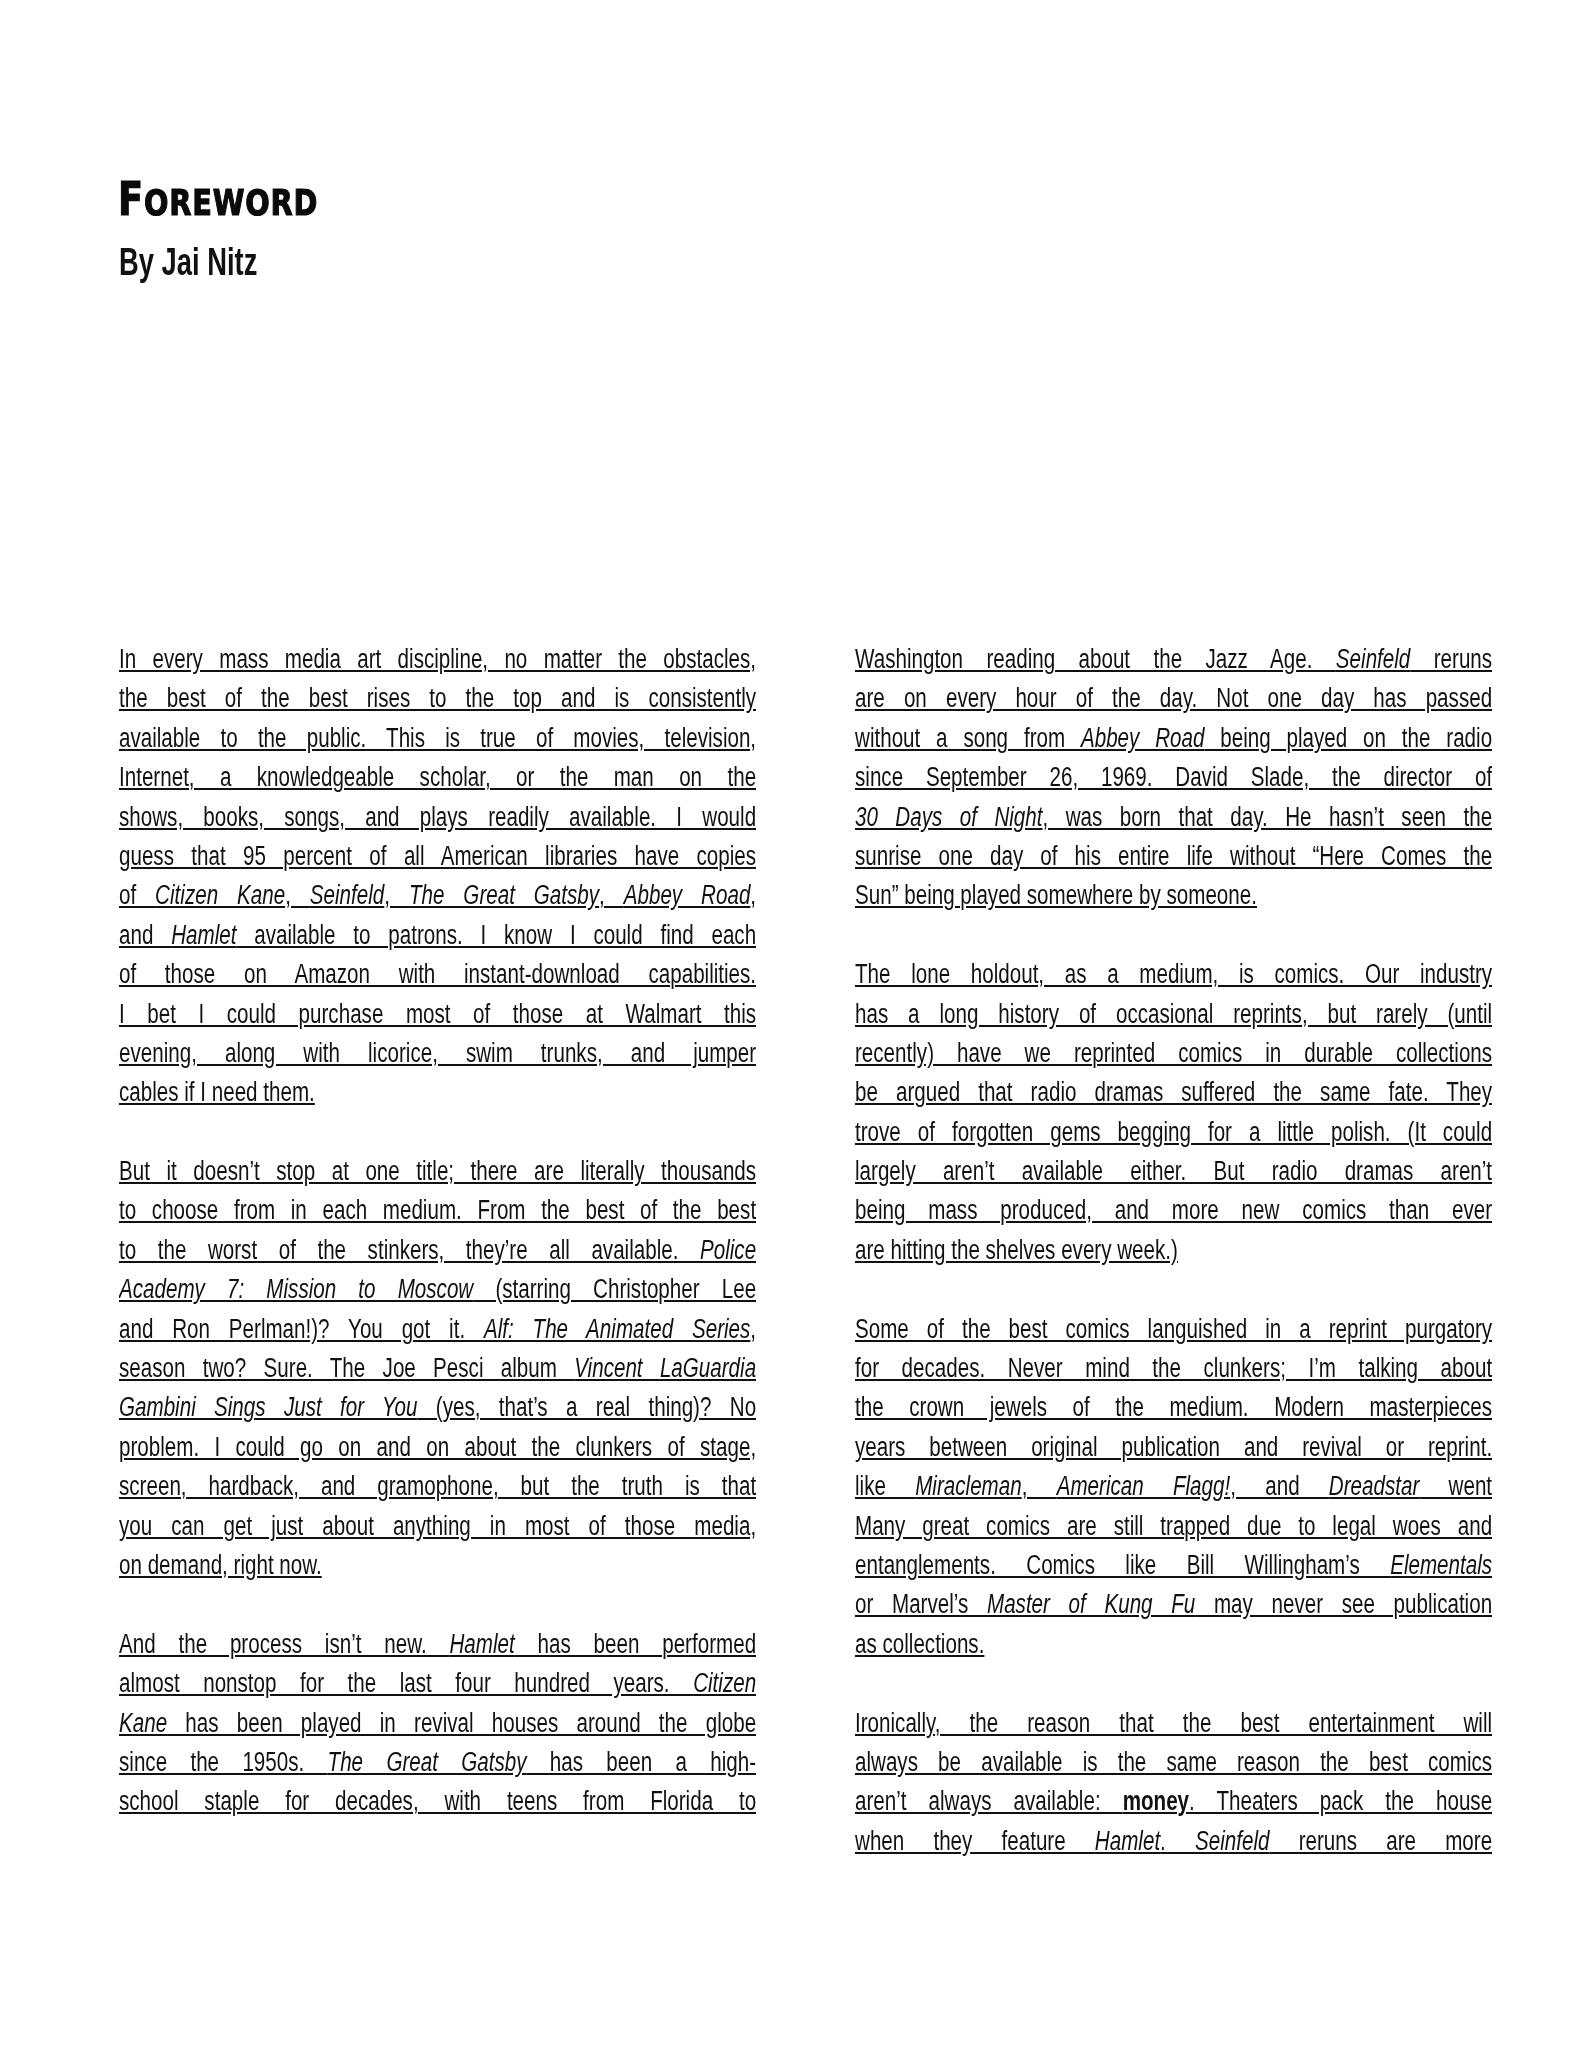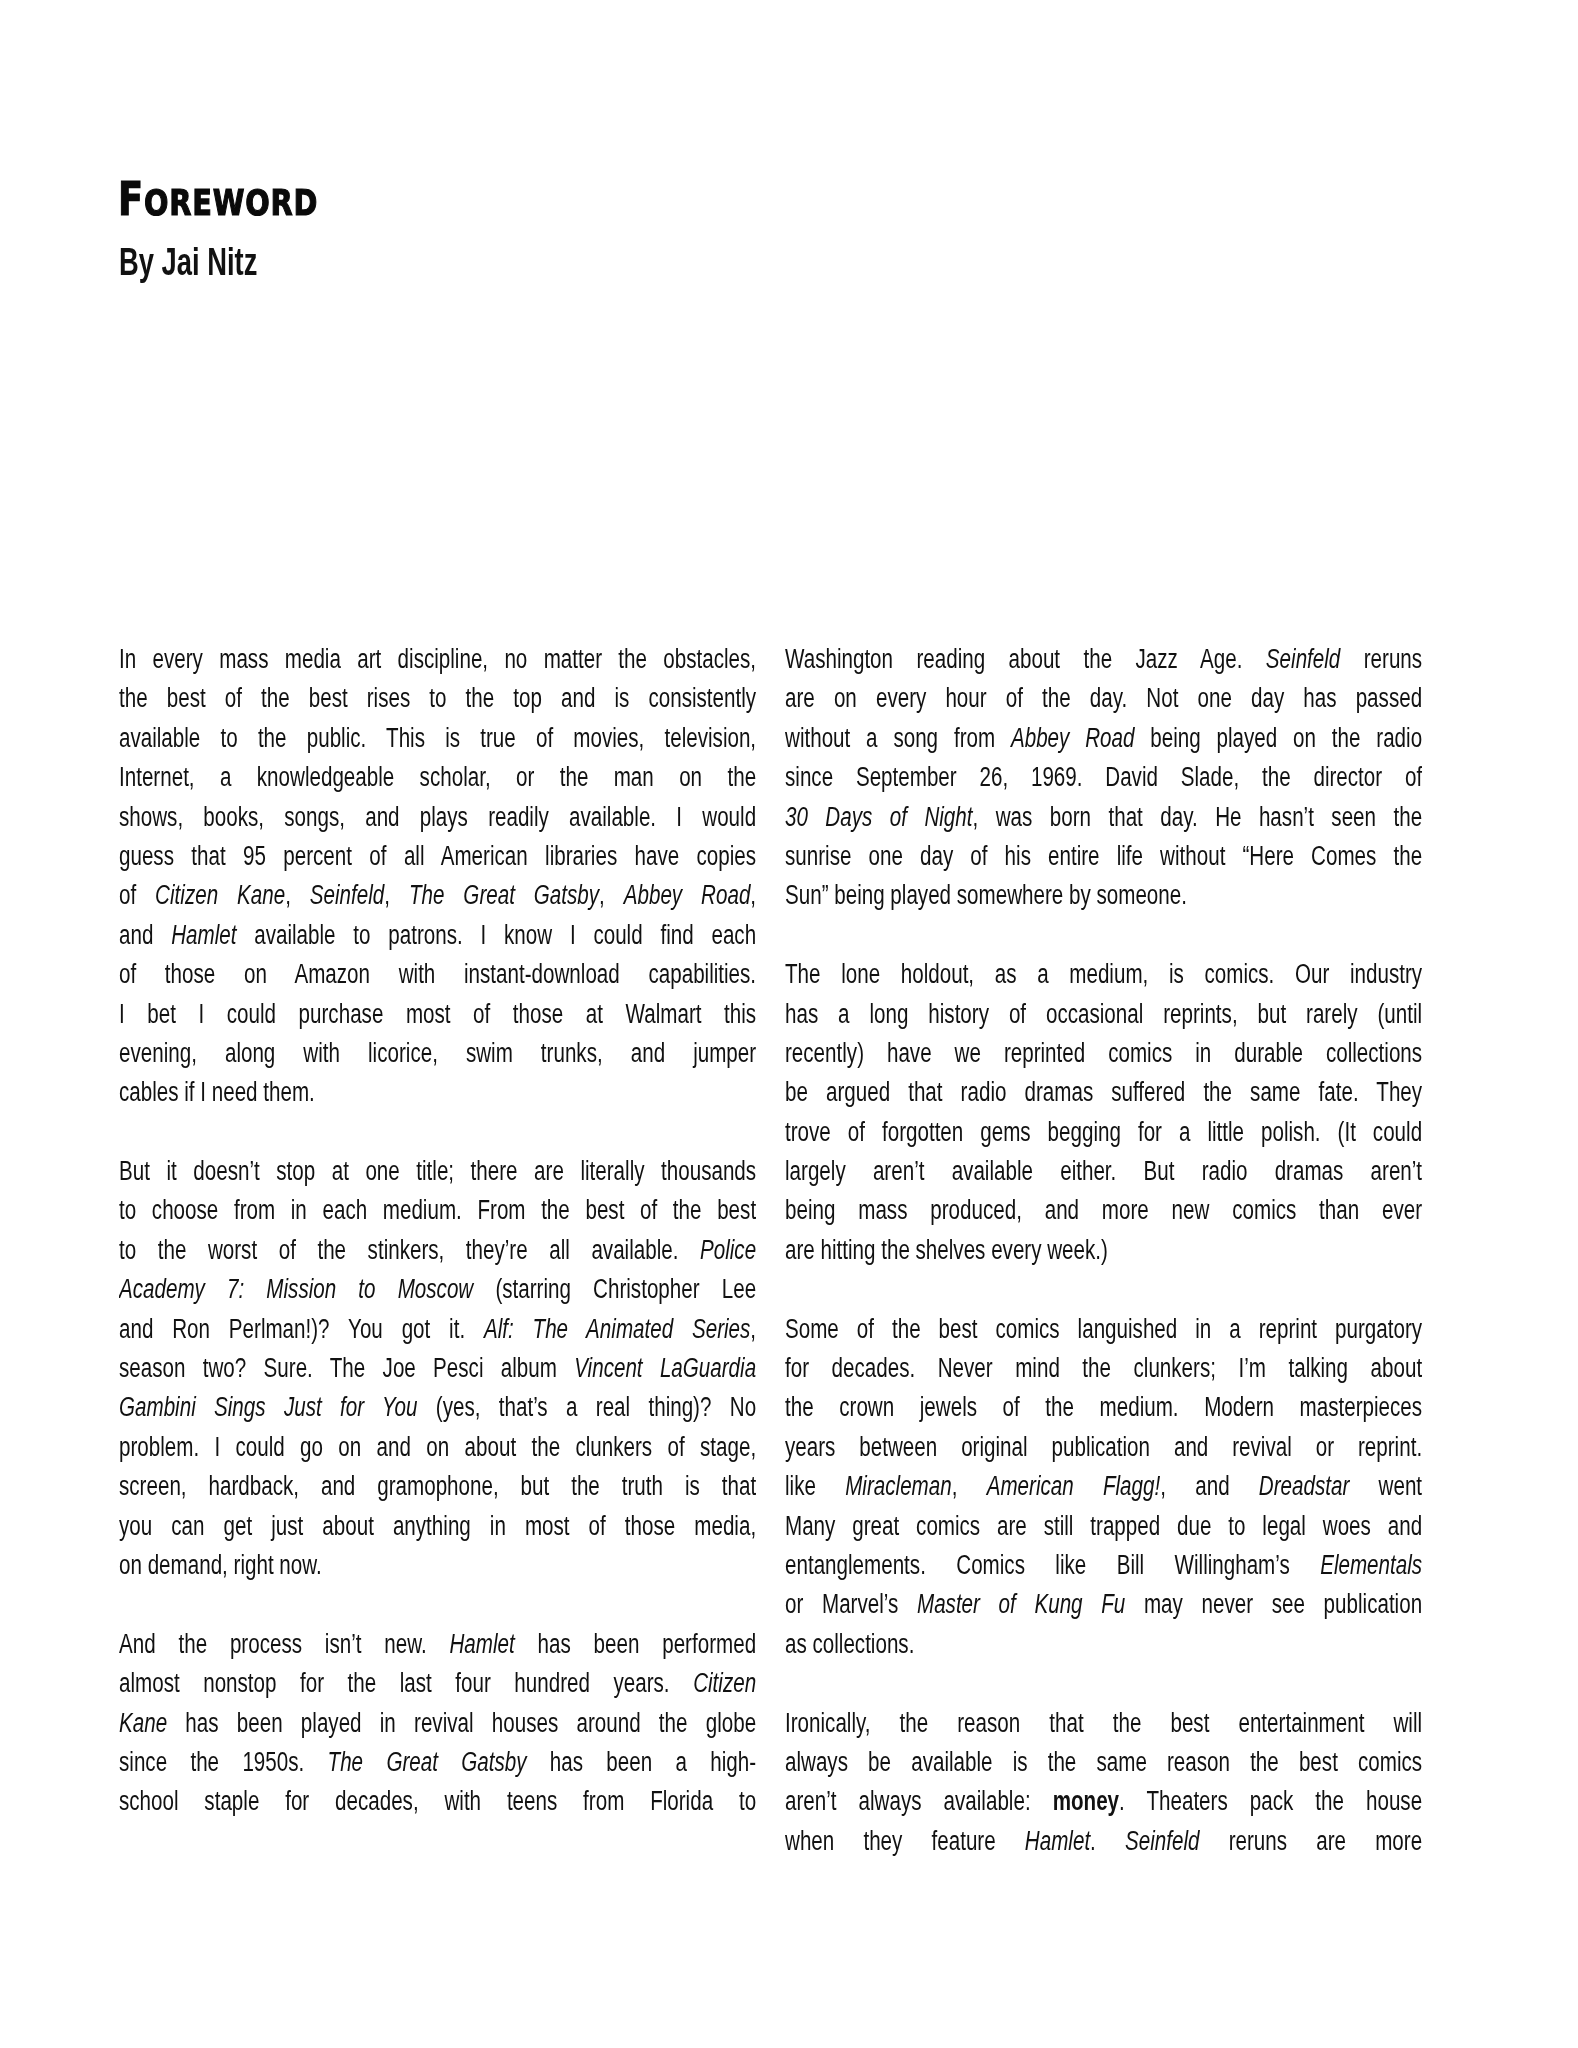--- a/index.html
+++ b/index.html
@@ -44,23 +44,24 @@
     line-height: 44px;
     color: #111;
     transform-origin: left top;
     transform: scaleX(0.72);
     white-space: nowrap;
   }
   .column {
     position: absolute;
     top: 640px;
     width: 637px;
+    text-decoration: underline;
   }
   .col-left { left: 119px; }
-  .col-right { left: 785px; }
+  .col-right { left: 855px; }
 
   .para { margin: 0 0 39.4px 0; }
   .para:last-child { margin-bottom: 16px; }
 
   .line {
     display: block;
     height: 39.4px;
     line-height: 39.4px;
     font-size: 27px;
     white-space: nowrap;

